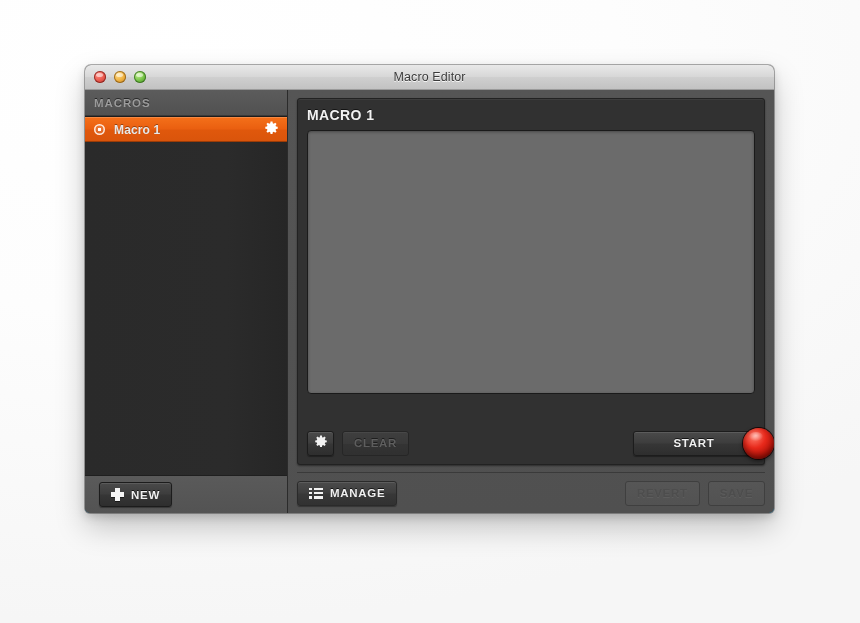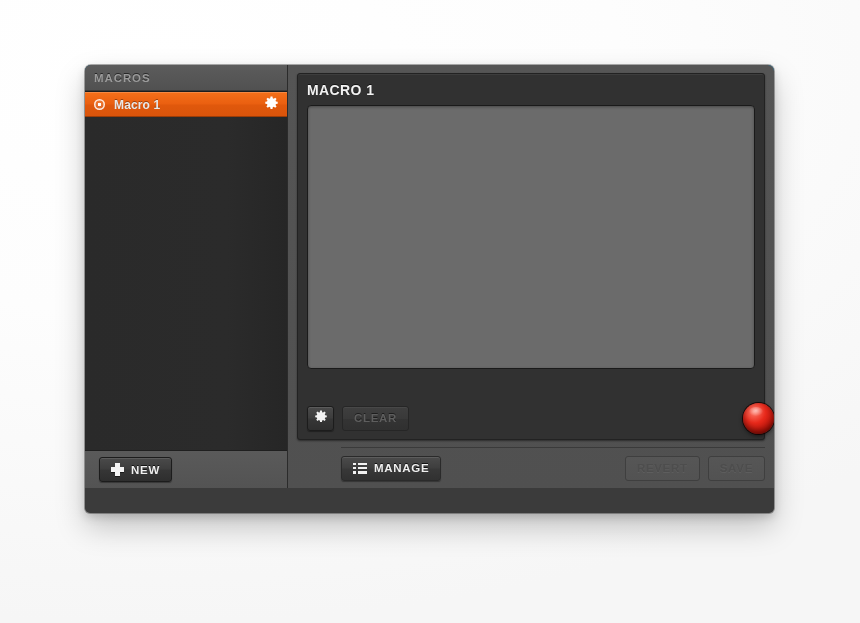--- a/index.html
+++ b/index.html
@@ -212,21 +212,20 @@
   #editor-toolbar .spacer { flex: 1; }
 
   
   #main-footer {
     height: 40px;
     display: flex;
     align-items: center;
     padding: 0 0 0 0;
     border-top: 1px solid #3a3a3a;
     margin-top: 7px;
-    margin-left: 44px;
   }
   #main-footer .spacer { flex: 1; }
   #main-footer .right-group { display: flex; gap: 8px; }
 
   
   .btn {
     display: inline-flex;
     align-items: center;
     justify-content: center;
     gap: 7px;
@@ -316,20 +315,28 @@
   .list-ico .ldot { width: 2.5px; height: 2.5px; background: #f2f2f2; }
   .list-ico .lbar { flex: 1; height: 2.5px; background: #f2f2f2; }
 </style>
 </head>
 <body>
 
 <div id="backdrop"></div>
 
 <div id="window">
 
+  <div id="titlebar">
+    <div id="traffic-lights">
+      <div class="light close"></div>
+      <div class="light minimize"></div>
+      <div class="light zoom"></div>
+    </div>
+    <div id="title-text">Macro Editor</div>
+  </div>
 
   <div id="win-body">
 
     <div id="sidebar">
 
       <div id="sidebar-header">MACROS</div>
 
       <div id="macro-list">
         <div class="macro-row selected">
           <span class="row-dot"></span>
@@ -367,20 +374,23 @@
                 </svg>
               </span>
             </div>
             <div class="btn disabled">
               <span>CLEAR</span>
             </div>
           </div>
 
           <div class="spacer"></div>
 
+          <div class="btn start-btn">
+            <span>START</span>
+          </div>
         </div>
 
         <div id="record-knob"></div>
       </div>
 
       <div id="main-footer">
         <div class="btn light-surface">
           <span class="ico list-ico">
             <span class="lrow">
                 <span class="ldot"></span>

